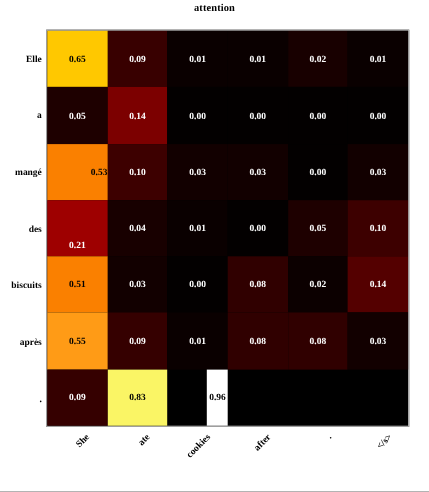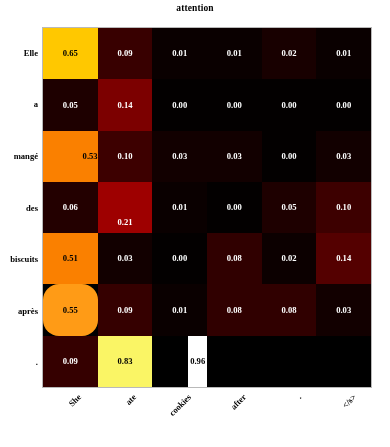--- a/index.html
+++ b/index.html
@@ -149,26 +149,26 @@
       </div>
       <div class="cell" style="background: rgb(18, 0, 0);">
         <span style="color: rgb(255, 255, 255);">0.03</span>
       </div>
       <div class="cell" style="background: rgb(3, 0, 0);">
         <span style="color: rgb(255, 255, 255);">0.00</span>
       </div>
       <div class="cell" style="background: rgb(18, 0, 0);">
         <span style="color: rgb(255, 255, 255);">0.03</span>
       </div>
-      <div class="cell" style="background: rgb(35, 0, 0);">
-        <span style="color: rgb(255, 255, 255);">0.06</span>
-      </div>
       <div class="cell" style="background: rgb(158, 0, 0);">
         <span style="color: rgb(255, 255, 255); margin-top: 29px;">0.21</span>
       </div>
+      <div class="cell" style="background: rgb(24, 0, 0);">
+        <span style="color: rgb(255, 255, 255);">0.04</span>
+      </div>
       <div class="cell" style="background: rgb(10, 0, 0);">
         <span style="color: rgb(255, 255, 255);">0.01</span>
       </div>
       <div class="cell" style="background: rgb(3, 0, 0);">
         <span style="color: rgb(255, 255, 255);">0.00</span>
       </div>
       <div class="cell" style="background: rgb(30, 0, 0);">
         <span style="color: rgb(255, 255, 255);">0.05</span>
       </div>
       <div class="cell" style="background: rgb(61, 0, 0);">
@@ -185,21 +185,21 @@
       </div>
       <div class="cell" style="background: rgb(48, 0, 0);">
         <span style="color: rgb(255, 255, 255);">0.08</span>
       </div>
       <div class="cell" style="background: rgb(12, 0, 0);">
         <span style="color: rgb(255, 255, 255);">0.02</span>
       </div>
       <div class="cell" style="background: rgb(84, 0, 0);">
         <span style="color: rgb(255, 255, 255);">0.14</span>
       </div>
-      <div class="cell" style="background: rgb(255, 155, 22); border-radius: 16px;">
+      <div class="cell" style="background: rgb(255, 155, 22);">
         <span style="color: rgb(0, 0, 0);">0.55</span>
       </div>
       <div class="cell" style="background: rgb(53, 0, 0);">
         <span style="color: rgb(255, 255, 255);">0.09</span>
       </div>
       <div class="cell" style="background: rgb(10, 0, 0);">
         <span style="color: rgb(255, 255, 255);">0.01</span>
       </div>
       <div class="cell" style="background: rgb(48, 0, 0);">
         <span style="color: rgb(255, 255, 255);">0.08</span>

